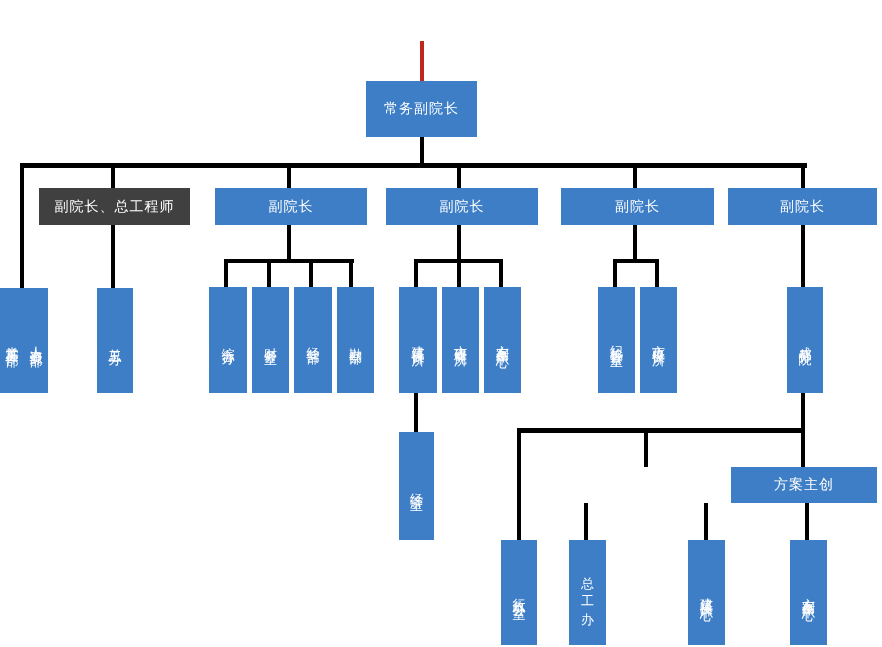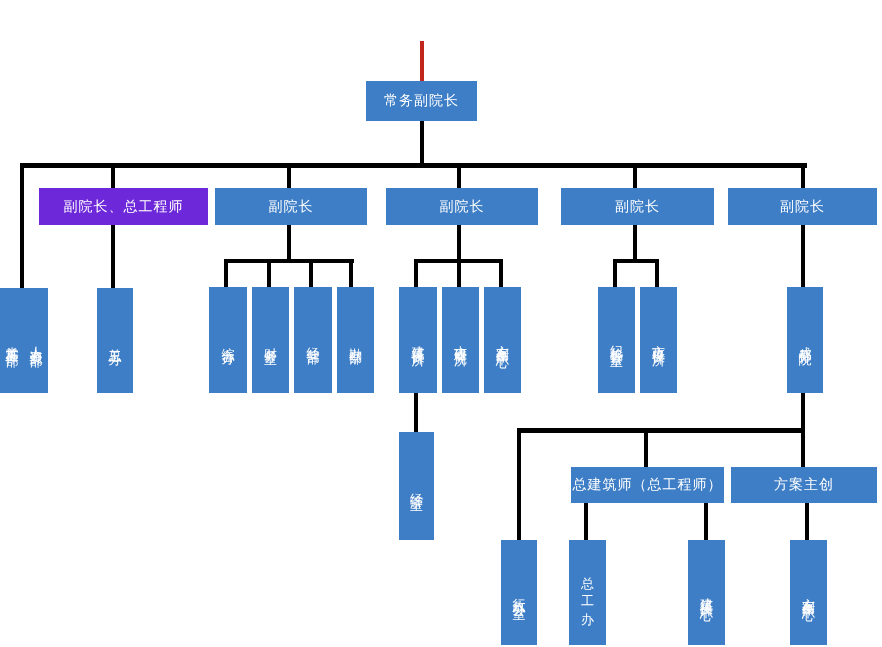--- a/index.html
+++ b/index.html
@@ -48,24 +48,24 @@
     <div class="connector" style="left: 801px; top: 225px; width: 4px; height: 62px; background: rgb(0, 0, 0);"></div>
     <div class="connector" style="left: 414px; top: 393px; width: 4px; height: 39px; background: rgb(0, 0, 0);"></div>
     <div class="connector" style="left: 801px; top: 393px; width: 4px; height: 37px; background: rgb(0, 0, 0);"></div>
     <div class="connector" style="left: 517px; top: 428px; width: 288px; height: 5px; background: rgb(0, 0, 0);"></div>
     <div class="connector" style="left: 517px; top: 430px; width: 4px; height: 110px; background: rgb(0, 0, 0);"></div>
     <div class="connector" style="left: 644px; top: 430px; width: 4px; height: 37px; background: rgb(0, 0, 0);"></div>
     <div class="connector" style="left: 801px; top: 430px; width: 4px; height: 37px; background: rgb(0, 0, 0);"></div>
     <div class="connector" style="left: 584px; top: 503px; width: 4px; height: 37px; background: rgb(0, 0, 0);"></div>
     <div class="connector" style="left: 704px; top: 503px; width: 4px; height: 37px; background: rgb(0, 0, 0);"></div>
     <div class="connector" style="left: 805px; top: 503px; width: 4px; height: 37px; background: rgb(0, 0, 0);"></div>
-    <div class="node h" style="left: 366px; top: 81px; width: 111px; height: 40px; background: rgb(62, 126, 198); color: rgb(255, 255, 255);">
+    <div class="node h" style="left: 366px; top: 81px; width: 111px; height: 56px; background: rgb(62, 126, 198); color: rgb(255, 255, 255);">
       <span>常务副院长</span>
     </div>
-    <div class="node h" style="left: 39px; top: 188px; width: 169px; height: 37px; background: #6d28d9; color: rgb(255, 255, 255);">
+    <div class="node h" style="left: 39px; top: 188px; width: 151px; height: 37px; background: #404040; color: rgb(255, 255, 255);">
       <span>副院长、总工程师</span>
     </div>
     <div class="node h" style="left: 215px; top: 188px; width: 152px; height: 37px; background: rgb(62, 126, 198); color: rgb(255, 255, 255);">
       <span>副院长</span>
     </div>
     <div class="node h" style="left: 386px; top: 188px; width: 152px; height: 37px; background: rgb(62, 126, 198); color: rgb(255, 255, 255);">
       <span>副院长</span>
     </div>
     <div class="node h" style="left: 561px; top: 188px; width: 153px; height: 37px; background: rgb(62, 126, 198); color: rgb(255, 255, 255);">
       <span>副院长</span>
@@ -108,23 +108,20 @@
     </div>
     <div class="node v" style="left: 640px; top: 287px; width: 37px; height: 106px; background: rgb(62, 126, 198); color: rgb(255, 255, 255);">
       <span>市政设计所</span>
     </div>
     <div class="node v" style="left: 787px; top: 287px; width: 36px; height: 106px; background: rgb(62, 126, 198); color: rgb(255, 255, 255);">
       <span>成都分院</span>
     </div>
     <div class="node v" style="left: 399px; top: 432px; width: 35px; height: 108px; background: rgb(62, 126, 198); color: rgb(255, 255, 255);">
       <span>经济室</span>
     </div>
-    <div class="node h" style="left: 571px; top: 467px; width: 153px; height: 36px; background: rgb(62, 126, 198); color: rgb(255, 255, 255);">
-      <span>总建筑师（总工程师）</span>
-    </div>
     <div class="node h" style="left: 731px; top: 467px; width: 146px; height: 36px; background: rgb(62, 126, 198); color: rgb(255, 255, 255);">
       <span>方案主创</span>
     </div>
     <div class="node v" style="left: 501px; top: 540px; width: 36px; height: 105px; background: rgb(62, 126, 198); color: rgb(255, 255, 255);">
       <span>行政办公室</span>
     </div>
     <div class="node vs" style="left: 569px; top: 540px; width: 37px; height: 105px; background: rgb(62, 126, 198); color: rgb(255, 255, 255);">
       <span>总工办</span>
     </div>
     <div class="node v" style="left: 688px; top: 540px; width: 37px; height: 105px; background: rgb(62, 126, 198); color: rgb(255, 255, 255);">

